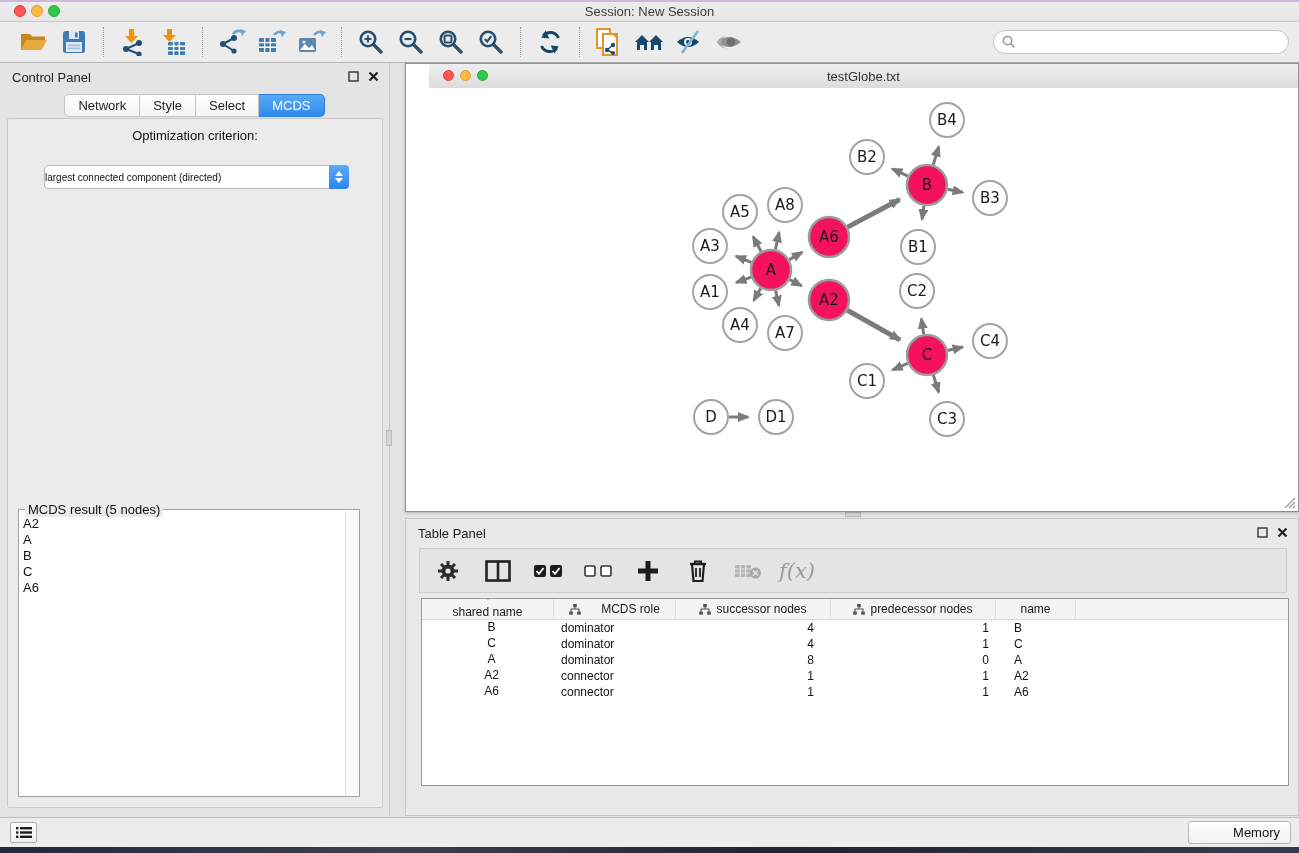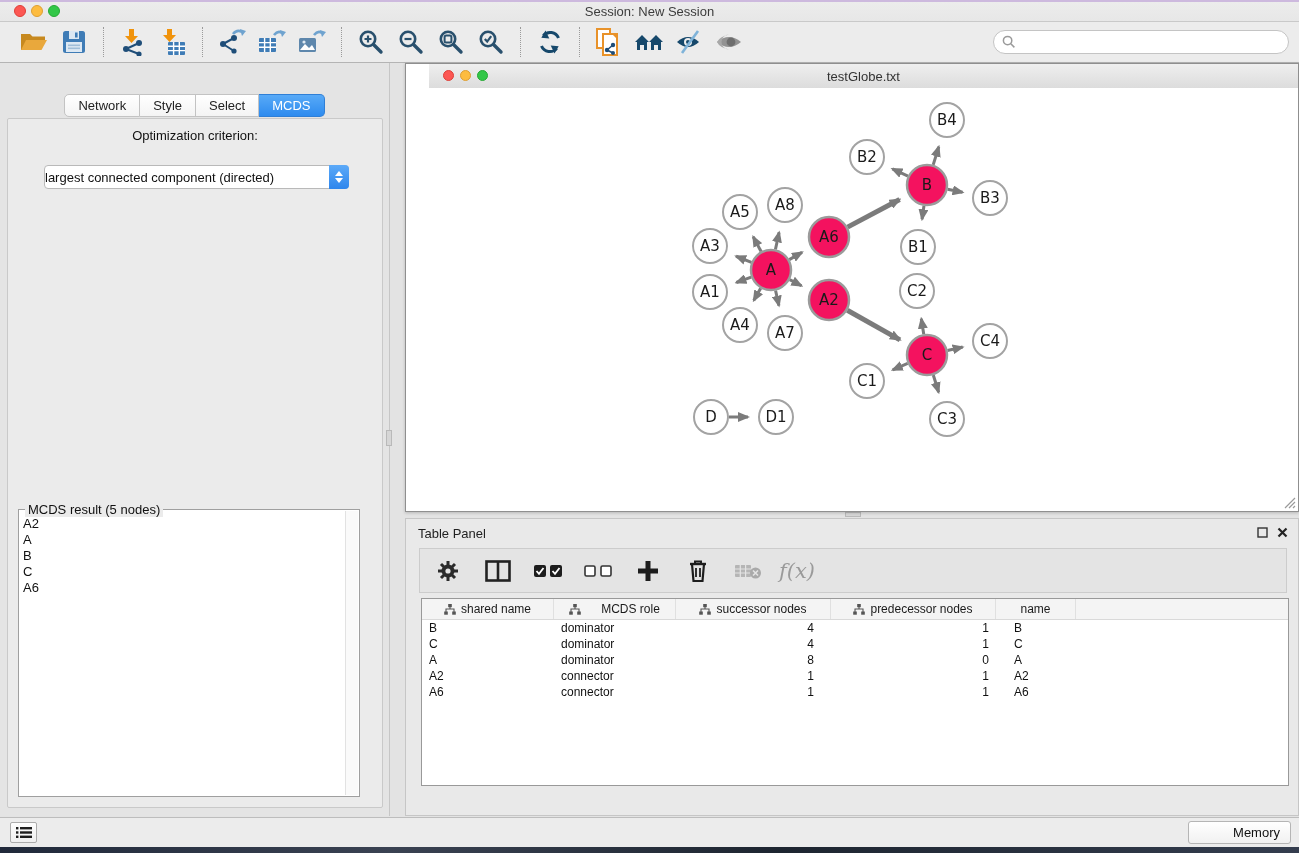--- a/index.html
+++ b/index.html
@@ -44,21 +44,21 @@
     border-radius:5px 0 0 5px; }
   .seg-tab:last-child { border-radius:0 5px 5px 0; }
   .seg-tab.active { background:linear-gradient(#58aaf7,#2e8bef);
     border-color:#2f7fd6; color:#fff; }
   #cp-content { position:absolute; left:7px; top:55px; width:376px; height:690px;
     background:#ebebeb; border:1px solid #c9c9c9; border-radius:2px; }
   #opt-label { margin-top:9px; text-align:center; font-size:13px; color:#111; }
   #criterion-select { position:absolute; left:36px; top:46px; width:305px; height:24px;
     background:#fff; border:1px solid #b9b9b9; border-radius:4px;
     display:flex; align-items:center; }
-  #criterion-select .val { flex:1; font-size:13px; color:#111; padding-left:0;
+  #criterion-select .val { flex:1; font-size:10px; color:#111; padding-left:0;
     white-space:nowrap; overflow:hidden; }
   .stepper { width:20px; height:24px; margin:-1px -1px -1px 0;
     background:linear-gradient(#5caaf8,#2e86ec); border-radius:0 4px 4px 0;
     display:flex; flex-direction:column; align-items:center; justify-content:center; gap:2px;}
   .tri-up { width:0; height:0; border-left:4px solid transparent;
     border-right:4px solid transparent; border-bottom:5px solid #fff; }
   .tri-dn { width:0; height:0; border-left:4px solid transparent;
     border-right:4px solid transparent; border-top:5px solid #fff; }
   .btn { background:linear-gradient(#ffffff,#f2f2f2); border:1px solid #bdbdbd;
     border-radius:5px; font-size:13px; color:#111; padding:3px 15px;
@@ -97,21 +97,21 @@
   #fx-label { font-family:"DejaVu Serif", serif; font-style:italic; font-size:21px;
     color:#9a9a9a; margin-left:-4px; }
   #tp-table { position:absolute; left:15px; top:79px; width:868px; height:188px;
     background:#fff; border:1px solid #999; overflow:hidden; }
   #tp-header { display:flex; height:21px; background:#f4f4f4;
     border-bottom:1px solid #d9d9d9; }
   .th { display:flex; align-items:center; justify-content:center; gap:5px;
     font-size:12px; color:#1a1a1a; border-right:1px solid #e0e0e0; height:100%; }
   .tr { display:flex; height:16px; align-items:center; }
   .td { font-size:12px; color:#111; height:100%; display:flex; align-items:center; }
-  .c0 { width:132px; padding-left:7px; }
+  .c0 { width:132px; padding-left:7px;flex-direction:column; }
   .c1 { width:122px; padding-left:7px;gap:20px; }
   .c2 { width:155px; justify-content:flex-end; padding-right:17px; }
   .c3 { width:165px; justify-content:flex-end; padding-right:7px; }
   .c4 { width:80px;  padding-left:18px; }
   .th.c0,.th.c1,.th.c2,.th.c3 { padding:0; justify-content:center; }
   .th.c4 { padding:0; justify-content:center; }
   #tp-tabs { position:absolute; left:0; bottom:6px; width:100%;
     display:flex; justify-content:center; }
 
   
@@ -276,20 +276,31 @@
   <div id="search-box">
     <svg width="14" height="14" viewBox="0 0 14 14">
         <circle cx="5.6" cy="5.6" r="4.2" stroke="#9a9a9a" stroke-width="1.5" fill="none"></circle>
         <path d="M8.8 8.8l3.6 3.6" stroke="#9a9a9a" stroke-width="1.5"></path>
       </svg>
     <input type="text" placeholder="" style="">
   </div>
 </div>
 
 <div id="control-panel">
+  <div class="panel-head">
+    <span class="panel-title">Control Panel</span>
+    <span class="panel-btns">
+      <svg width="11" height="11" viewBox="0 0 11 11">
+          <rect x="1" y="1" width="9" height="9" fill="none" stroke="#333" stroke-width="1.4"></rect>
+        </svg>
+      <svg width="11" height="11" viewBox="0 0 11 11">
+          <path d="M1.5 1.5l8 8M9.5 1.5l-8 8" stroke="#222" stroke-width="2.2"></path>
+        </svg>
+    </span>
+  </div>
   <div class="tabs-row">
     <span class="seg-tab">Network</span>
     <span class="seg-tab">Style</span>
     <span class="seg-tab">Select</span>
     <span class="seg-tab active">MCDS</span>
   </div>
   <div id="cp-content">
     <div id="opt-label">Optimization criterion:</div>
     <div id="criterion-select">
       <span class="val">largest connected component (directed)</span>

